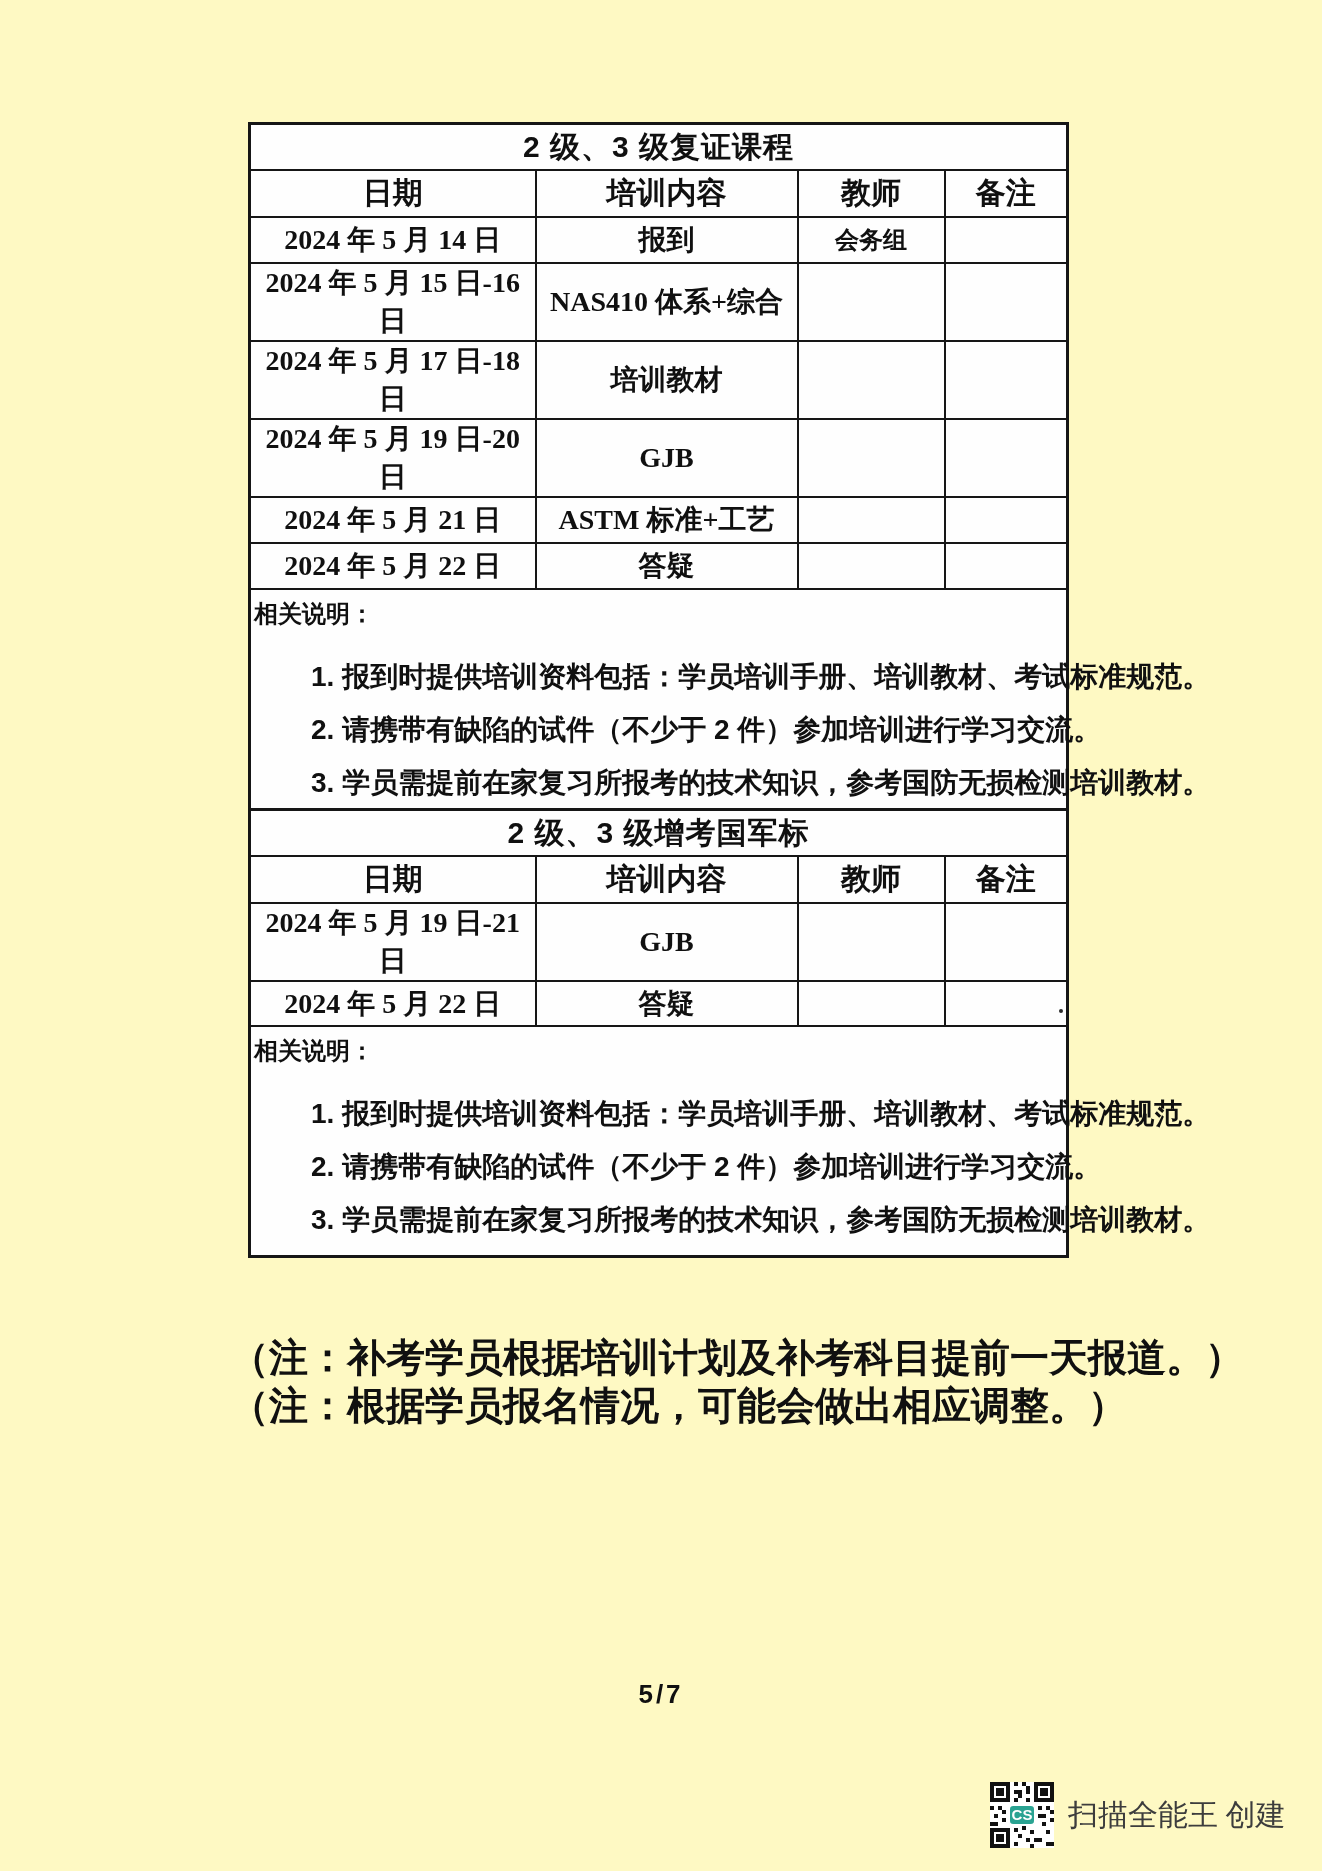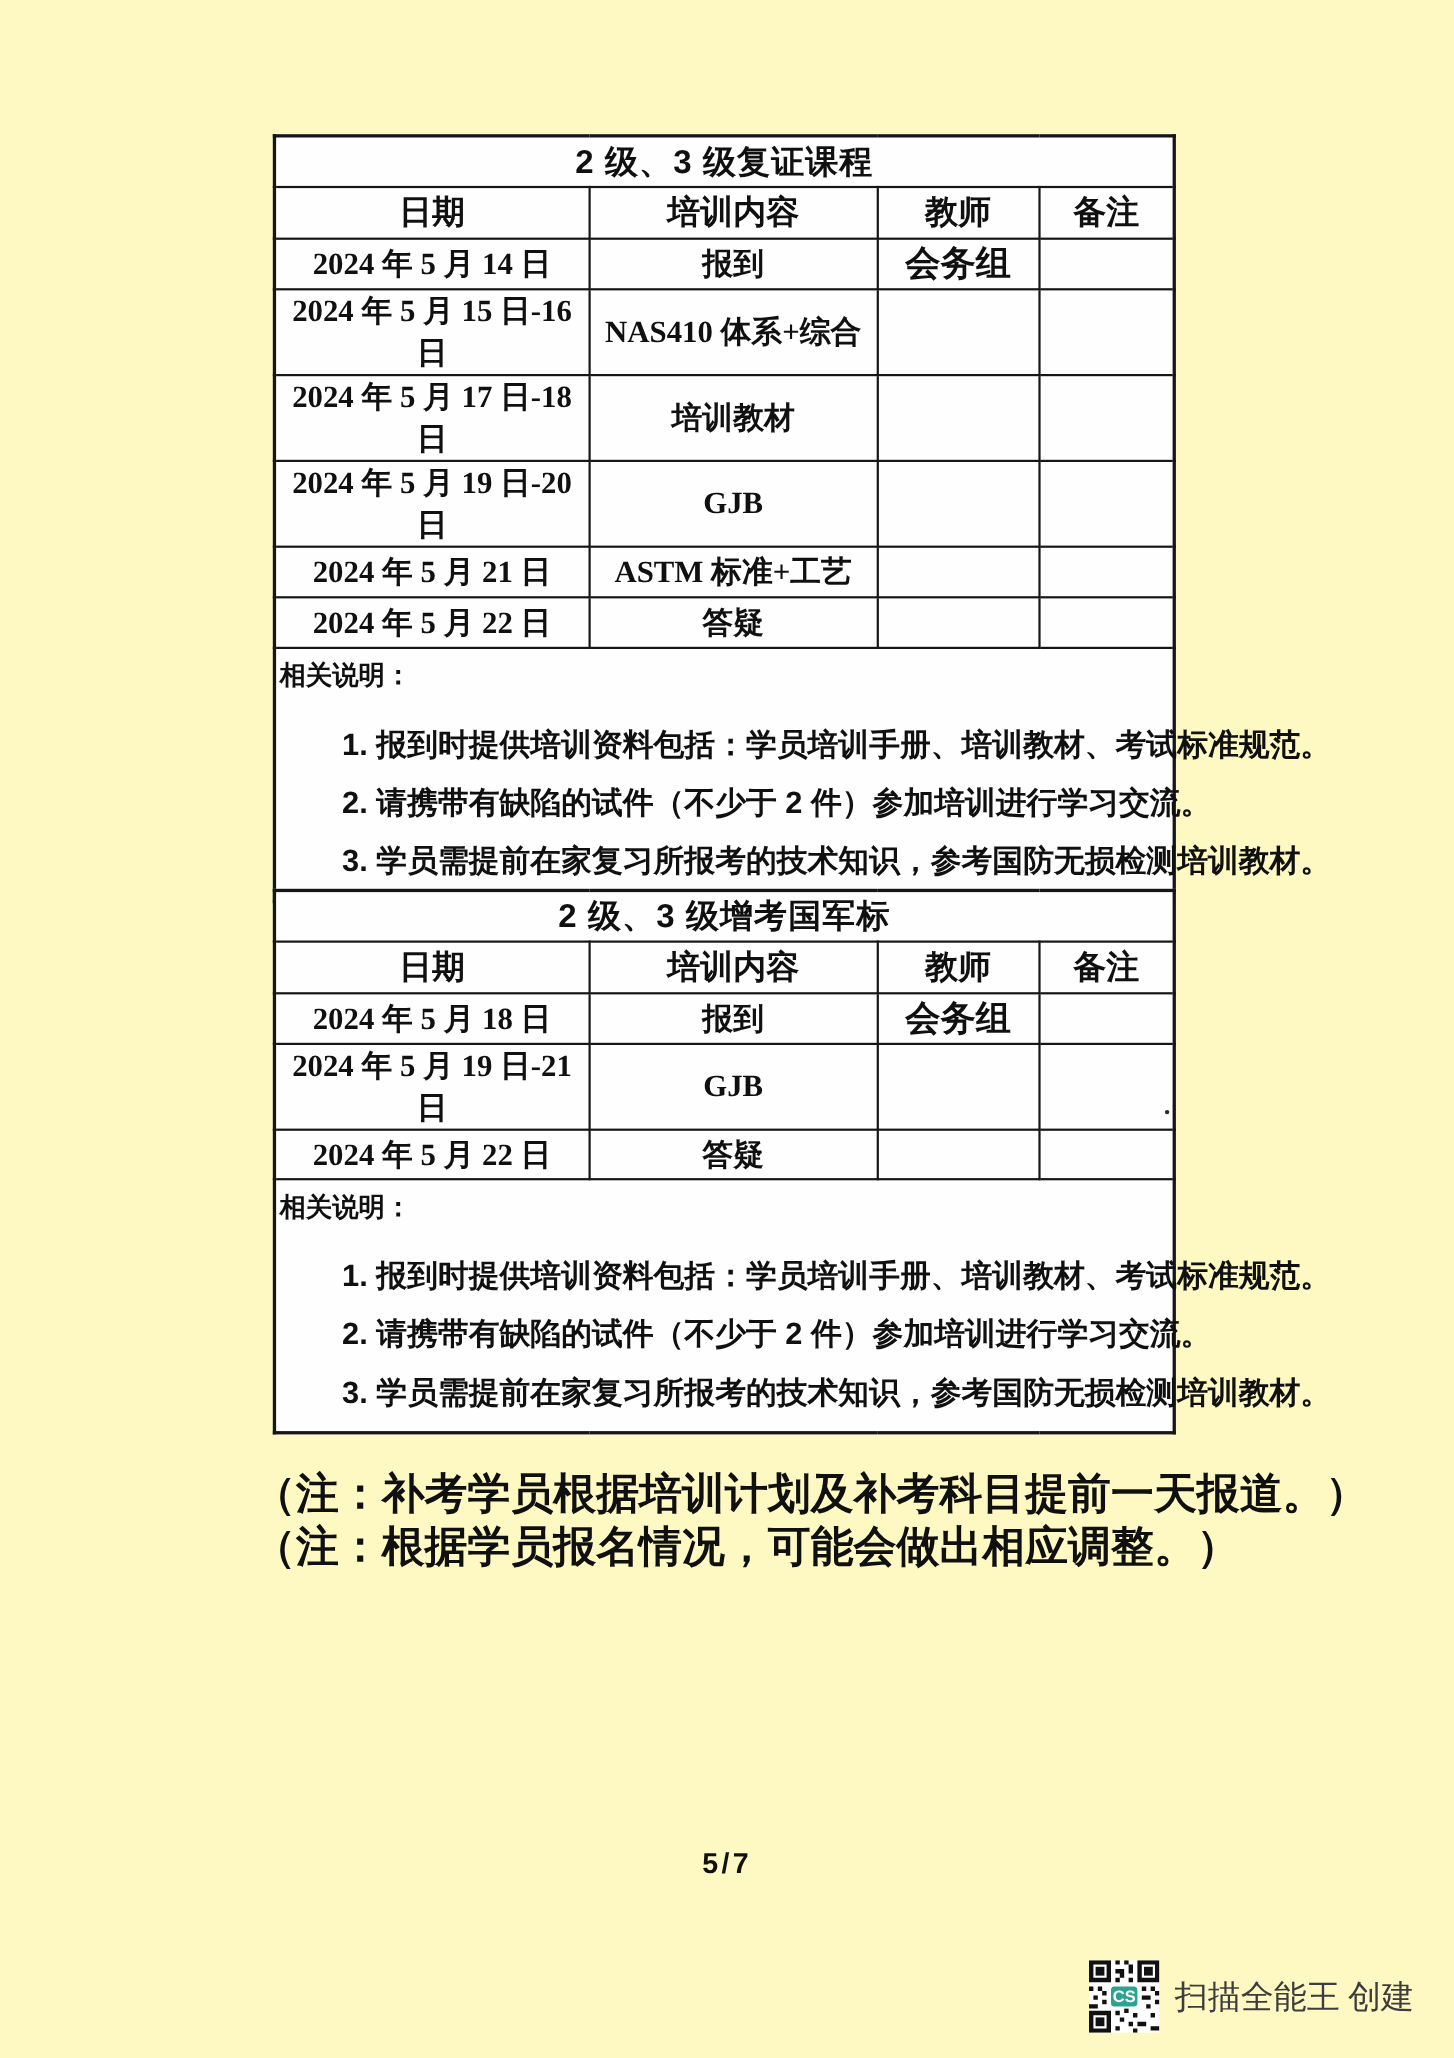--- a/index.html
+++ b/index.html
@@ -9,21 +9,21 @@
         table-layout:fixed;border:3px solid #161616;background:#fefefe;}
   #table1{top:122px;}
   #table2{top:808px;}
   .sched td,.sched th{border:2px solid #161616;padding:0;text-align:center;vertical-align:middle;}
   tr.title-row td{height:44px;font-size:30px;font-weight:700;letter-spacing:1px;}
   tr.header-row th{height:45px;font-size:30px;font-weight:700;}
   tr.data-row td{height:44px;}
   #table2 tr.data-row td{height:43px;}
   .date-cell,.content-cell{font-family:"Liberation Serif","DejaVu Serif",serif;
         font-size:28px;font-weight:700;}
-  .teacher-cell{font-size:32px;font-weight:700;border-radius:13px;}
+  .teacher-cell{font-size:24px;font-weight:700;border-radius:13px;}
   .remark-cell{font-size:28px;}
   td.notes-cell{height:228px;text-align:left;vertical-align:top;}
   .notes-heading{font-size:24px;font-weight:700;padding:8px 0 0 3px;}
   .note-item{font-size:28px;font-weight:700;margin:15px 0 0 60px;white-space:nowrap;}
   .note-list .note-item:first-child{margin-top:28px;}
   .remark-line{position:absolute;left:230px;font-size:39px;font-weight:700;white-space:nowrap;}
   #remark1{top:1331px;}
   #remark2{top:1379px;}
   .page-number{position:absolute;top:1679px;left:0;width:100%;text-align:center;
         font-size:26px;font-weight:700;letter-spacing:3px;}
@@ -116,26 +116,20 @@
         <tr class="title-row">
       <td colspan="4">2 级、3 级增考国军标</td>
     </tr>
     <tr class="header-row">
       <th>日期</th>
       <th>培训内容</th>
       <th>教师</th>
       <th>备注</th>
     </tr>
     <tr class="data-row">
-      <td class="date-cell">2024 年 5 月 18 日</td>
-      <td class="content-cell">报到</td>
-      <td class="teacher-cell">会务组</td>
-      <td class="remark-cell"></td>
-    </tr>
-    <tr class="data-row">
       <td class="date-cell">2024 年 5 月 19 日-21 日</td>
       <td class="content-cell">GJB</td>
       <td class="teacher-cell"></td>
       <td class="remark-cell"></td>
     </tr>
     <tr class="data-row">
       <td class="date-cell">2024 年 5 月 22 日</td>
       <td class="content-cell">答疑</td>
       <td class="teacher-cell"></td>
       <td class="remark-cell"></td>

